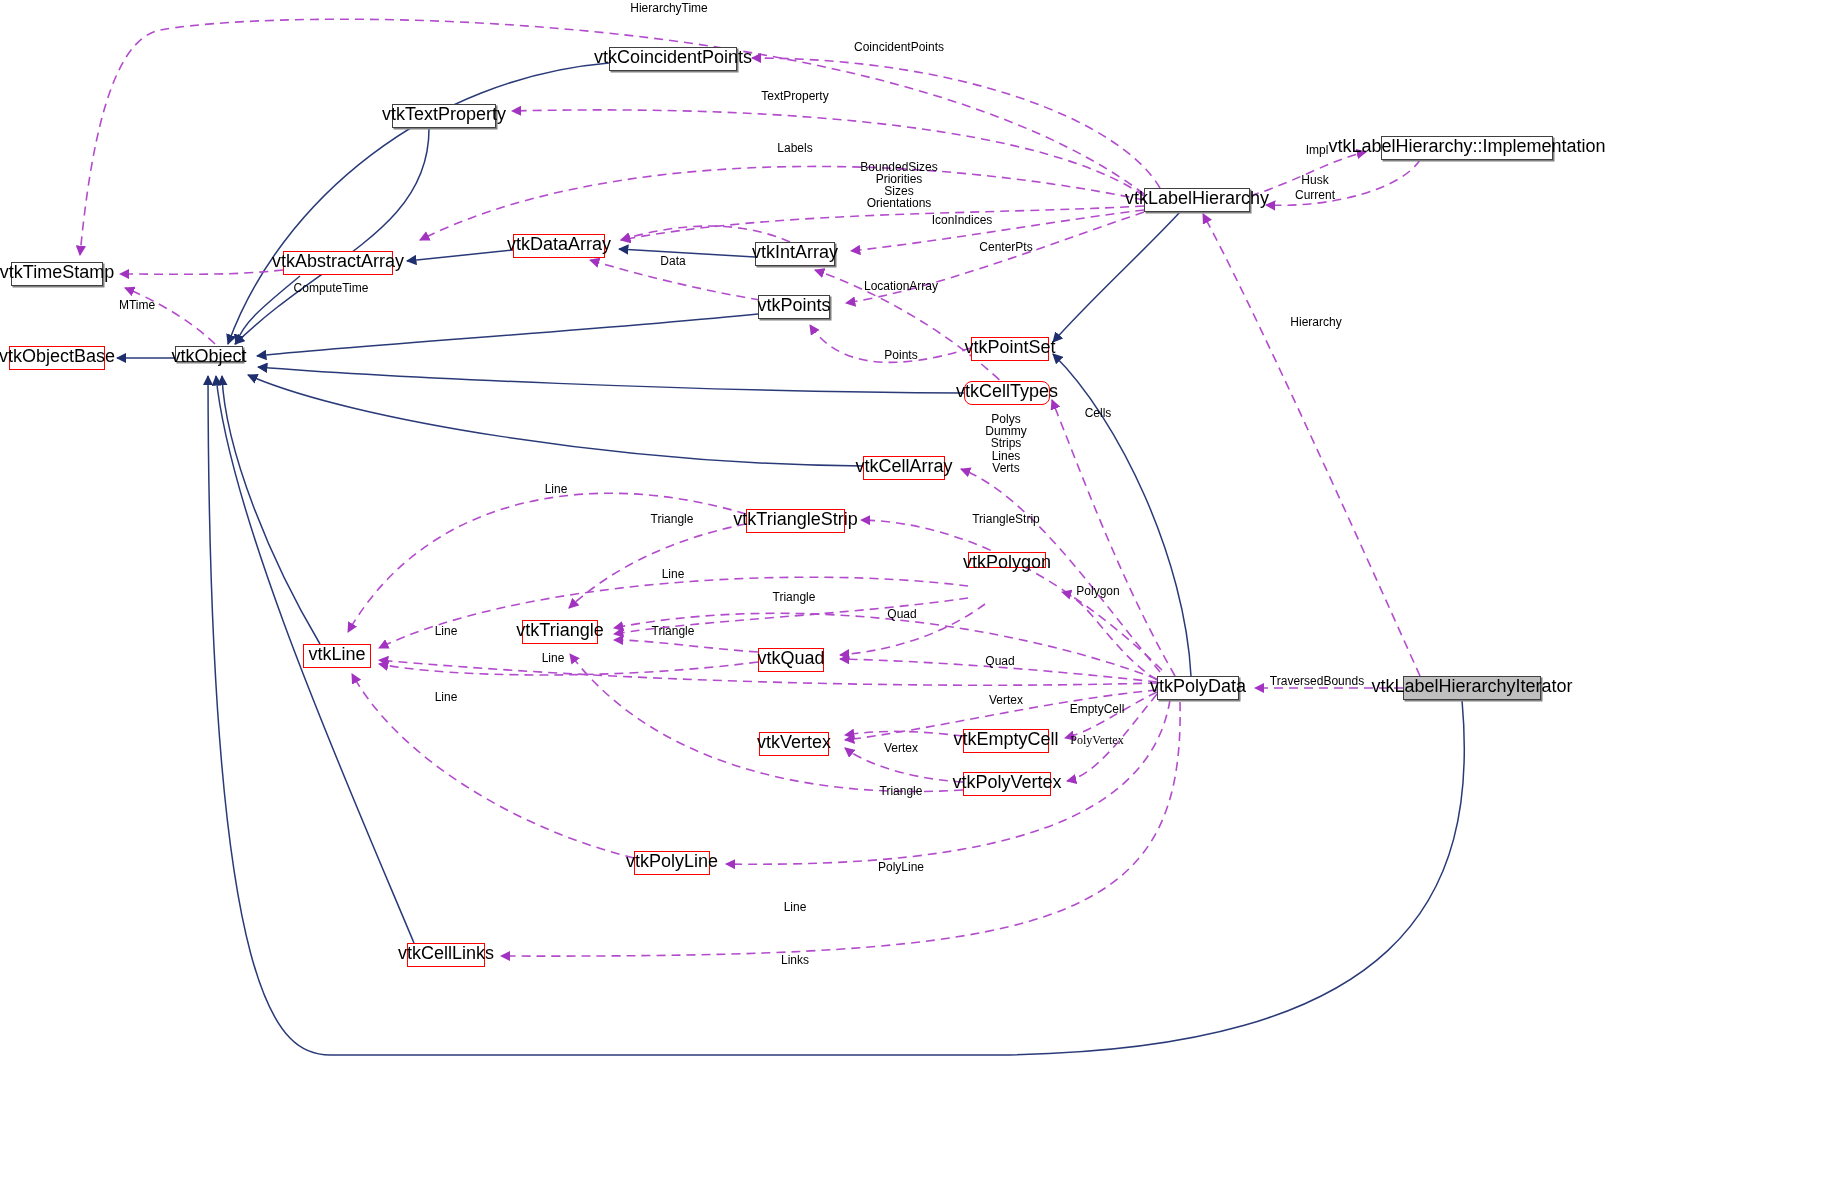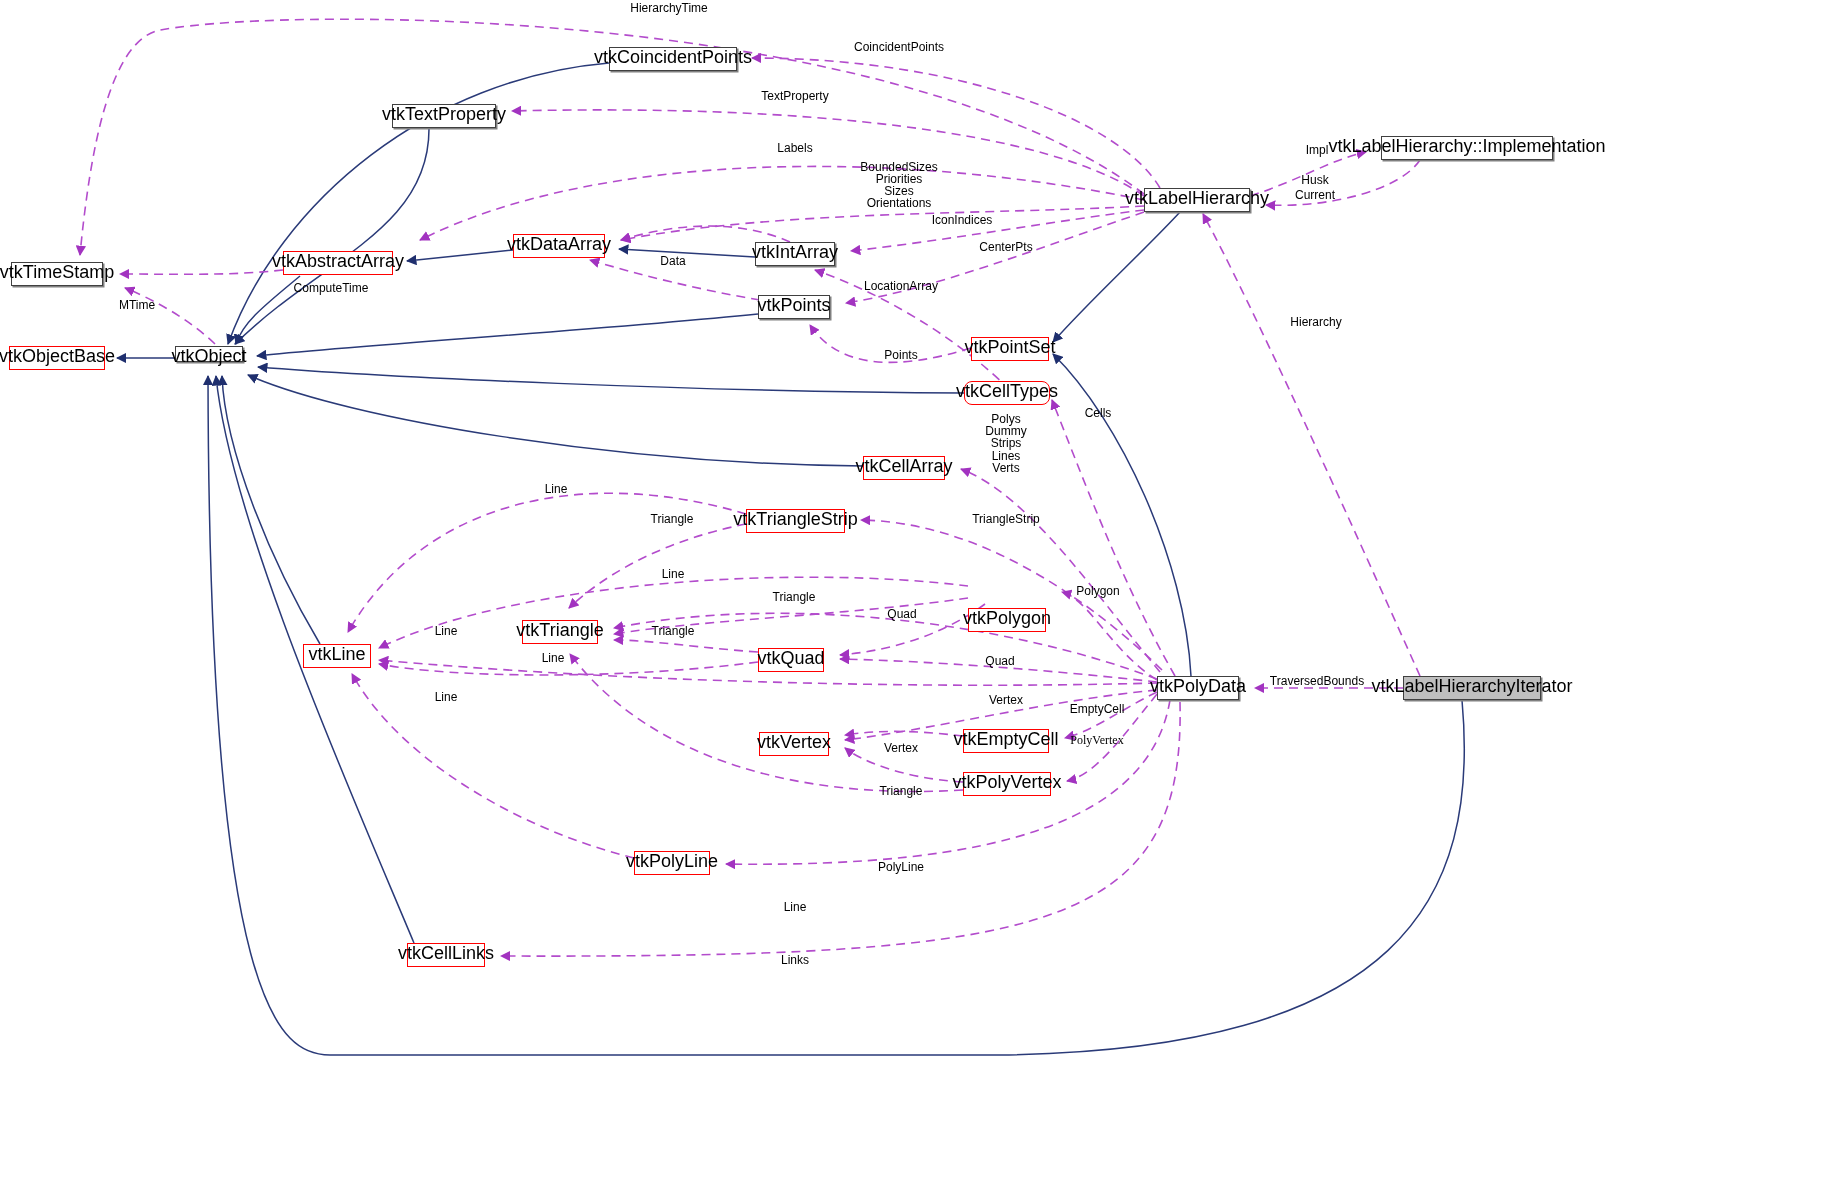--- a/index.html
+++ b/index.html
@@ -227,21 +227,21 @@
     </div>
   <div class="node" style="left:1144px;top:188px;width:106px;height:24px;">
       <span>vtkLabelHierarchy</span>
     </div>
   <div class="node" style="left:1381px;top:136px;width:172px;height:24px;">
       <span>vtkLabelHierarchy::Implementation</span>
     </div>
   <div class="node red" style="left:746px;top:509px;width:99px;height:24px;">
       <span>vtkTriangleStrip</span>
     </div>
-  <div class="node red" style="left:968px;top:608px;width:78px;height:24px;">
+  <div class="node red" style="left:968px;top:552px;width:78px;height:16px;">
       <span>vtkPolygon</span>
     </div>
   <div class="node red" style="left:522px;top:620px;width:76px;height:24px;">
       <span>vtkTriangle</span>
     </div>
   <div class="node red" style="left:758px;top:648px;width:66px;height:24px;">
       <span>vtkQuad</span>
     </div>
   <div class="node red" style="left:303px;top:644px;width:68px;height:24px;">
       <span>vtkLine</span>

